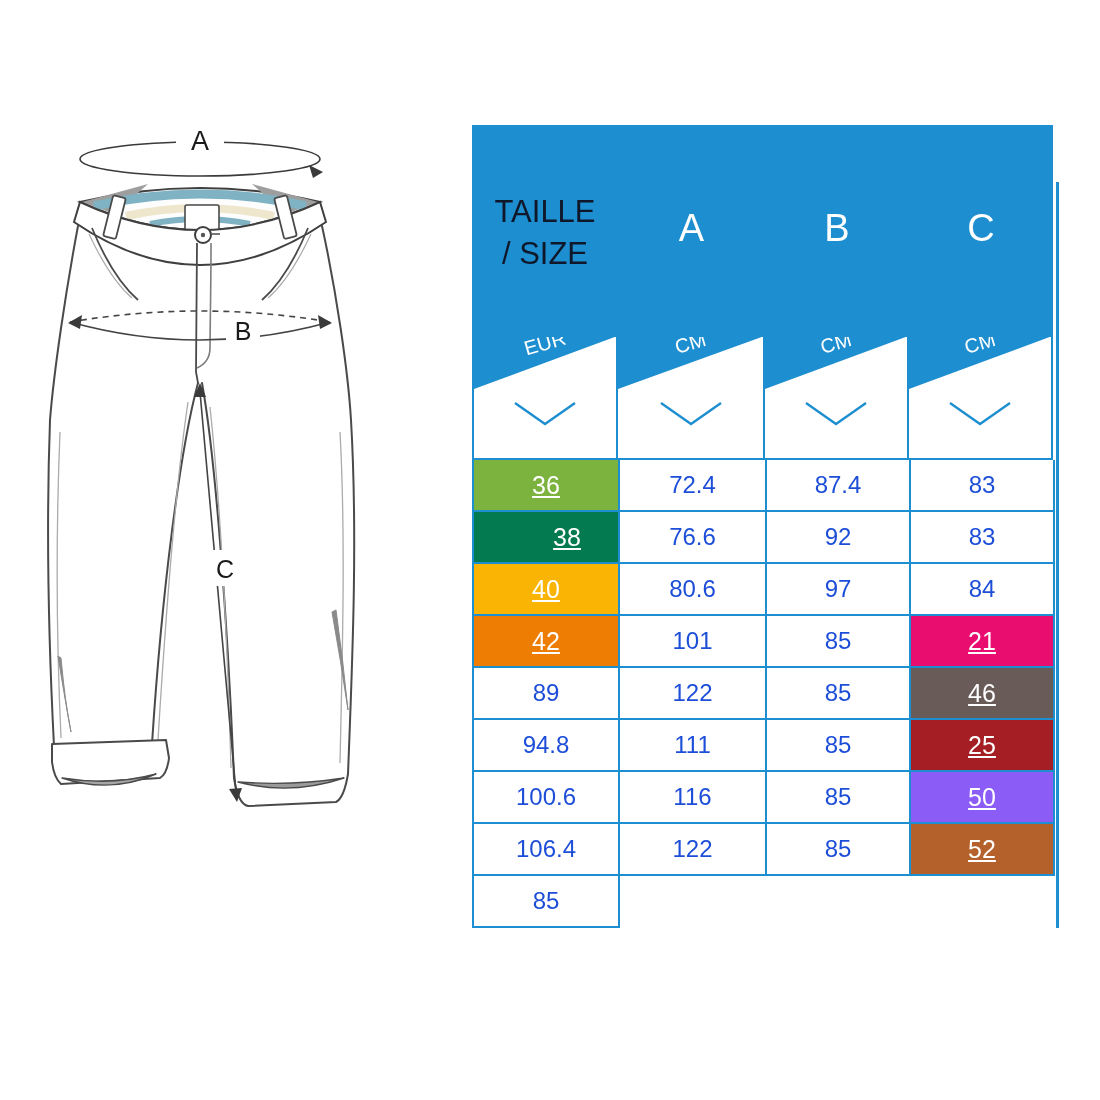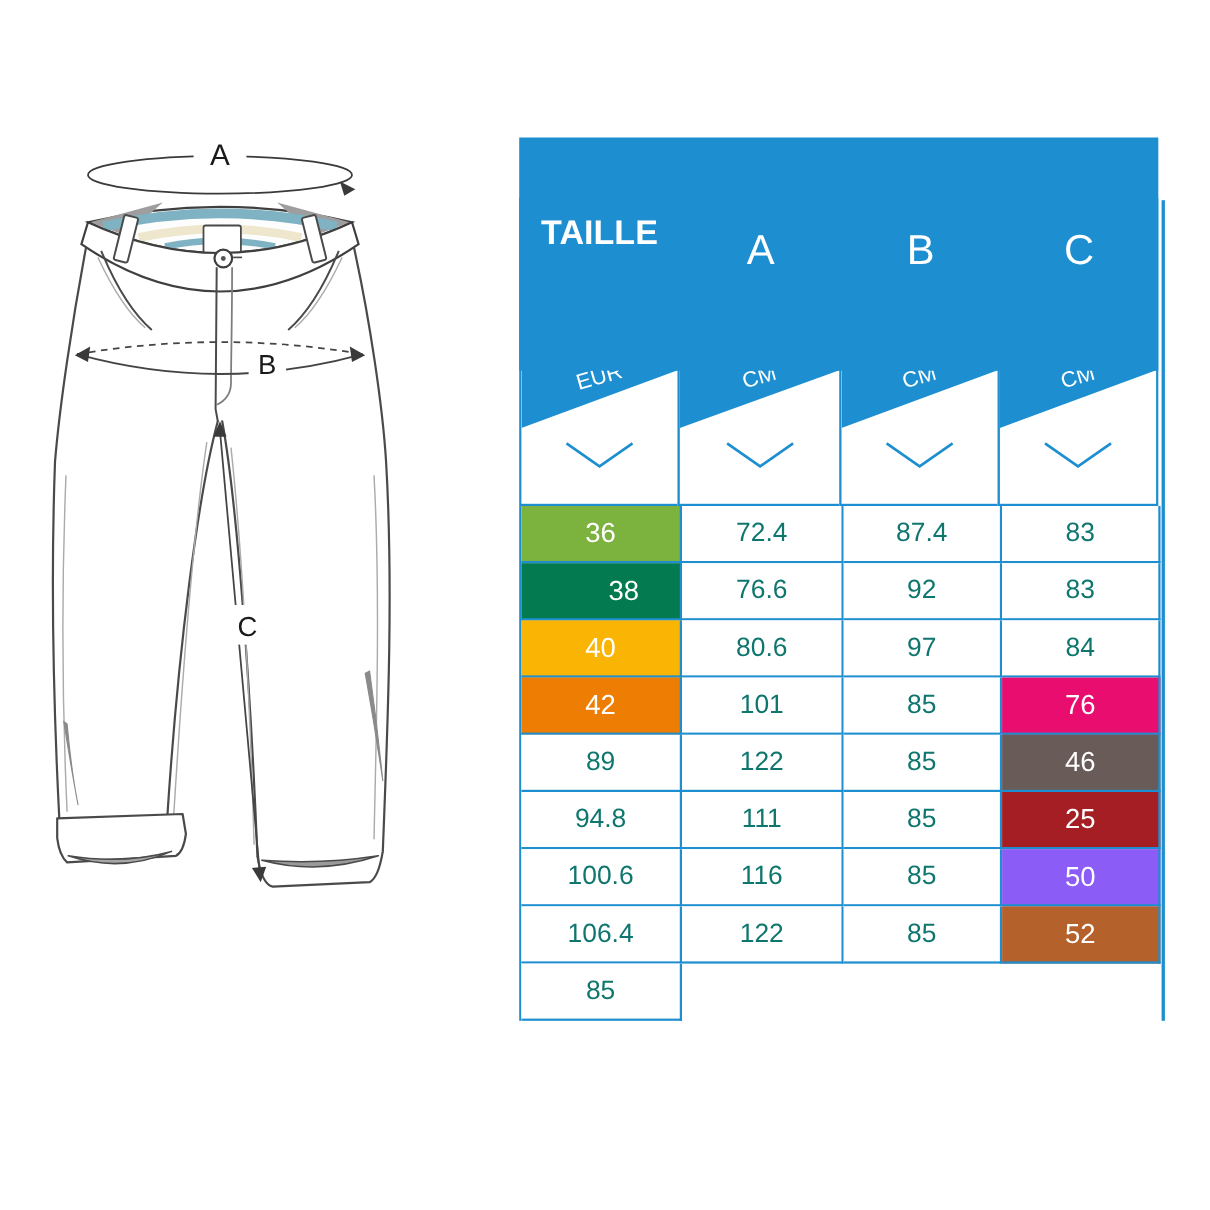--- a/index.html
+++ b/index.html
@@ -6,22 +6,22 @@
   .canvas{position:relative;width:1100px;height:1100px;background:#fff;overflow:hidden;
           font-family:"Liberation Sans",sans-serif;}
 
   
   .pants-svg{position:absolute;left:30px;top:110px;width:400px;height:730px;}
 
   
   .size-table{position:absolute;left:472px;top:125px;width:581px;height:805px;}
 
   .header-band{position:absolute;left:0;top:0;width:581px;height:212px;background:#1D8ECF;z-index:3;}
-  .tbl-title{position:absolute;left:0;top:66px;width:146px;text-align:center;color:#ffffff;
-             font-size:31px;line-height:42px;font-weight:bold;}
+  .tbl-title{position:absolute;left:0;top:66px;width:146px;text-align:center;color:#0f172a;
+             font-size:31px;line-height:42px;}
   .col-letter{position:absolute;top:82px;width:144px;text-align:center;color:#fff;font-size:38px;}
   .col-letter.a{left:146px;width:147px;}
   .col-letter.b{left:293px;}
   .col-letter.c{left:437px;}
 
   .unit-cell{position:absolute;top:55px;height:280px;background:#fff;border:2px solid #1D8ECF;
              box-sizing:border-box;z-index:2;}
   .unit-cell .blue-top{position:absolute;left:0;top:0;right:0;bottom:0;background:#1D8ECF;
              clip-path:polygon(0 0,100% 0,100% 56%,0 75%);}
   .unit-cell .unit-label{position:absolute;left:0;top:150px;width:100%;text-align:center;
@@ -30,22 +30,22 @@
   .u0{left:0;width:146px;}
   .u1{left:144px;width:149px;}
   .u2{left:291px;width:146px;}
   .u3{left:435px;width:146px;}
 
   .data-grid{position:absolute;left:0;top:335px;width:581px;display:grid;
              grid-template-columns:146px 147px 144px 144px;grid-auto-rows:52px;
              border-left:2px solid #1D8ECF;box-sizing:border-box;z-index:1;}
   .data-grid .cell{border-right:2px solid #1D8ECF;border-bottom:2px solid #1D8ECF;
              box-sizing:border-box;display:flex;align-items:center;justify-content:center;}
-  .data-grid .sc{color:#fff;font-size:25px;}
-  .data-grid .vc{background:#fff;color:#0f766e;font-size:24px;}
+  .data-grid .sc{color:#fff;font-size:25px;text-decoration:underline;}
+  .data-grid .vc{background:#fff;color:#1d4ed8;font-size:24px;}
 
   .right-outline{position:absolute;left:584px;top:57px;height:746px;width:0;
              border-left:3px solid #1D8ECF;z-index:0;}
 </style>
 </head>
 <body>
 
 <div class="canvas">
 
   <svg class="pants-svg" viewBox="0 0 400 730">
@@ -120,20 +120,21 @@
     <text x="195" y="468" text-anchor="middle" font-size="25" fill="#1a1a1a" font-family="Liberation Sans, sans-serif">C</text>
   </svg>
 
   <div class="size-table">
 
     <div class="right-outline"></div>
 
     <div class="header-band">
       <div class="tbl-title">
         <div>TAILLE</div>
+        <div>/ SIZE</div>
       </div>
       <div class="col-letter a">A</div>
       <div class="col-letter b">B</div>
       <div class="col-letter c">C</div>
     </div>
 
     <div class="unit-cell u0">
       <div class="blue-top"></div>
       <div class="unit-label">EUR</div>
       <svg class="chev" width="64" height="28" viewBox="0 0 64 28">
@@ -175,21 +176,21 @@
 
       <div class="cell sc" style="background-color: rgb(249, 180, 4);">40</div>
       <div class="cell vc">80.6</div>
       <div class="cell vc">97</div>
       <div class="cell vc">84</div>
 
       <div class="cell sc" style="background-color: rgb(238, 125, 3);">42</div>
       <div class="cell vc">101</div>
       <div class="cell vc">85</div>
 
-      <div class="cell sc" style="background-color: rgb(233, 13, 112);">76</div>
+      <div class="cell sc" style="background-color: rgb(233, 13, 112);">21</div>
       <div class="cell vc">89</div>
       <div class="cell vc">122</div>
       <div class="cell vc">85</div>
 
       <div class="cell sc" style="background-color: rgb(105, 91, 87);">46</div>
       <div class="cell vc">94.8</div>
       <div class="cell vc">111</div>
       <div class="cell vc">85</div>
 
       <div class="cell sc" style="background-color: rgb(164, 30, 35);">25</div>

